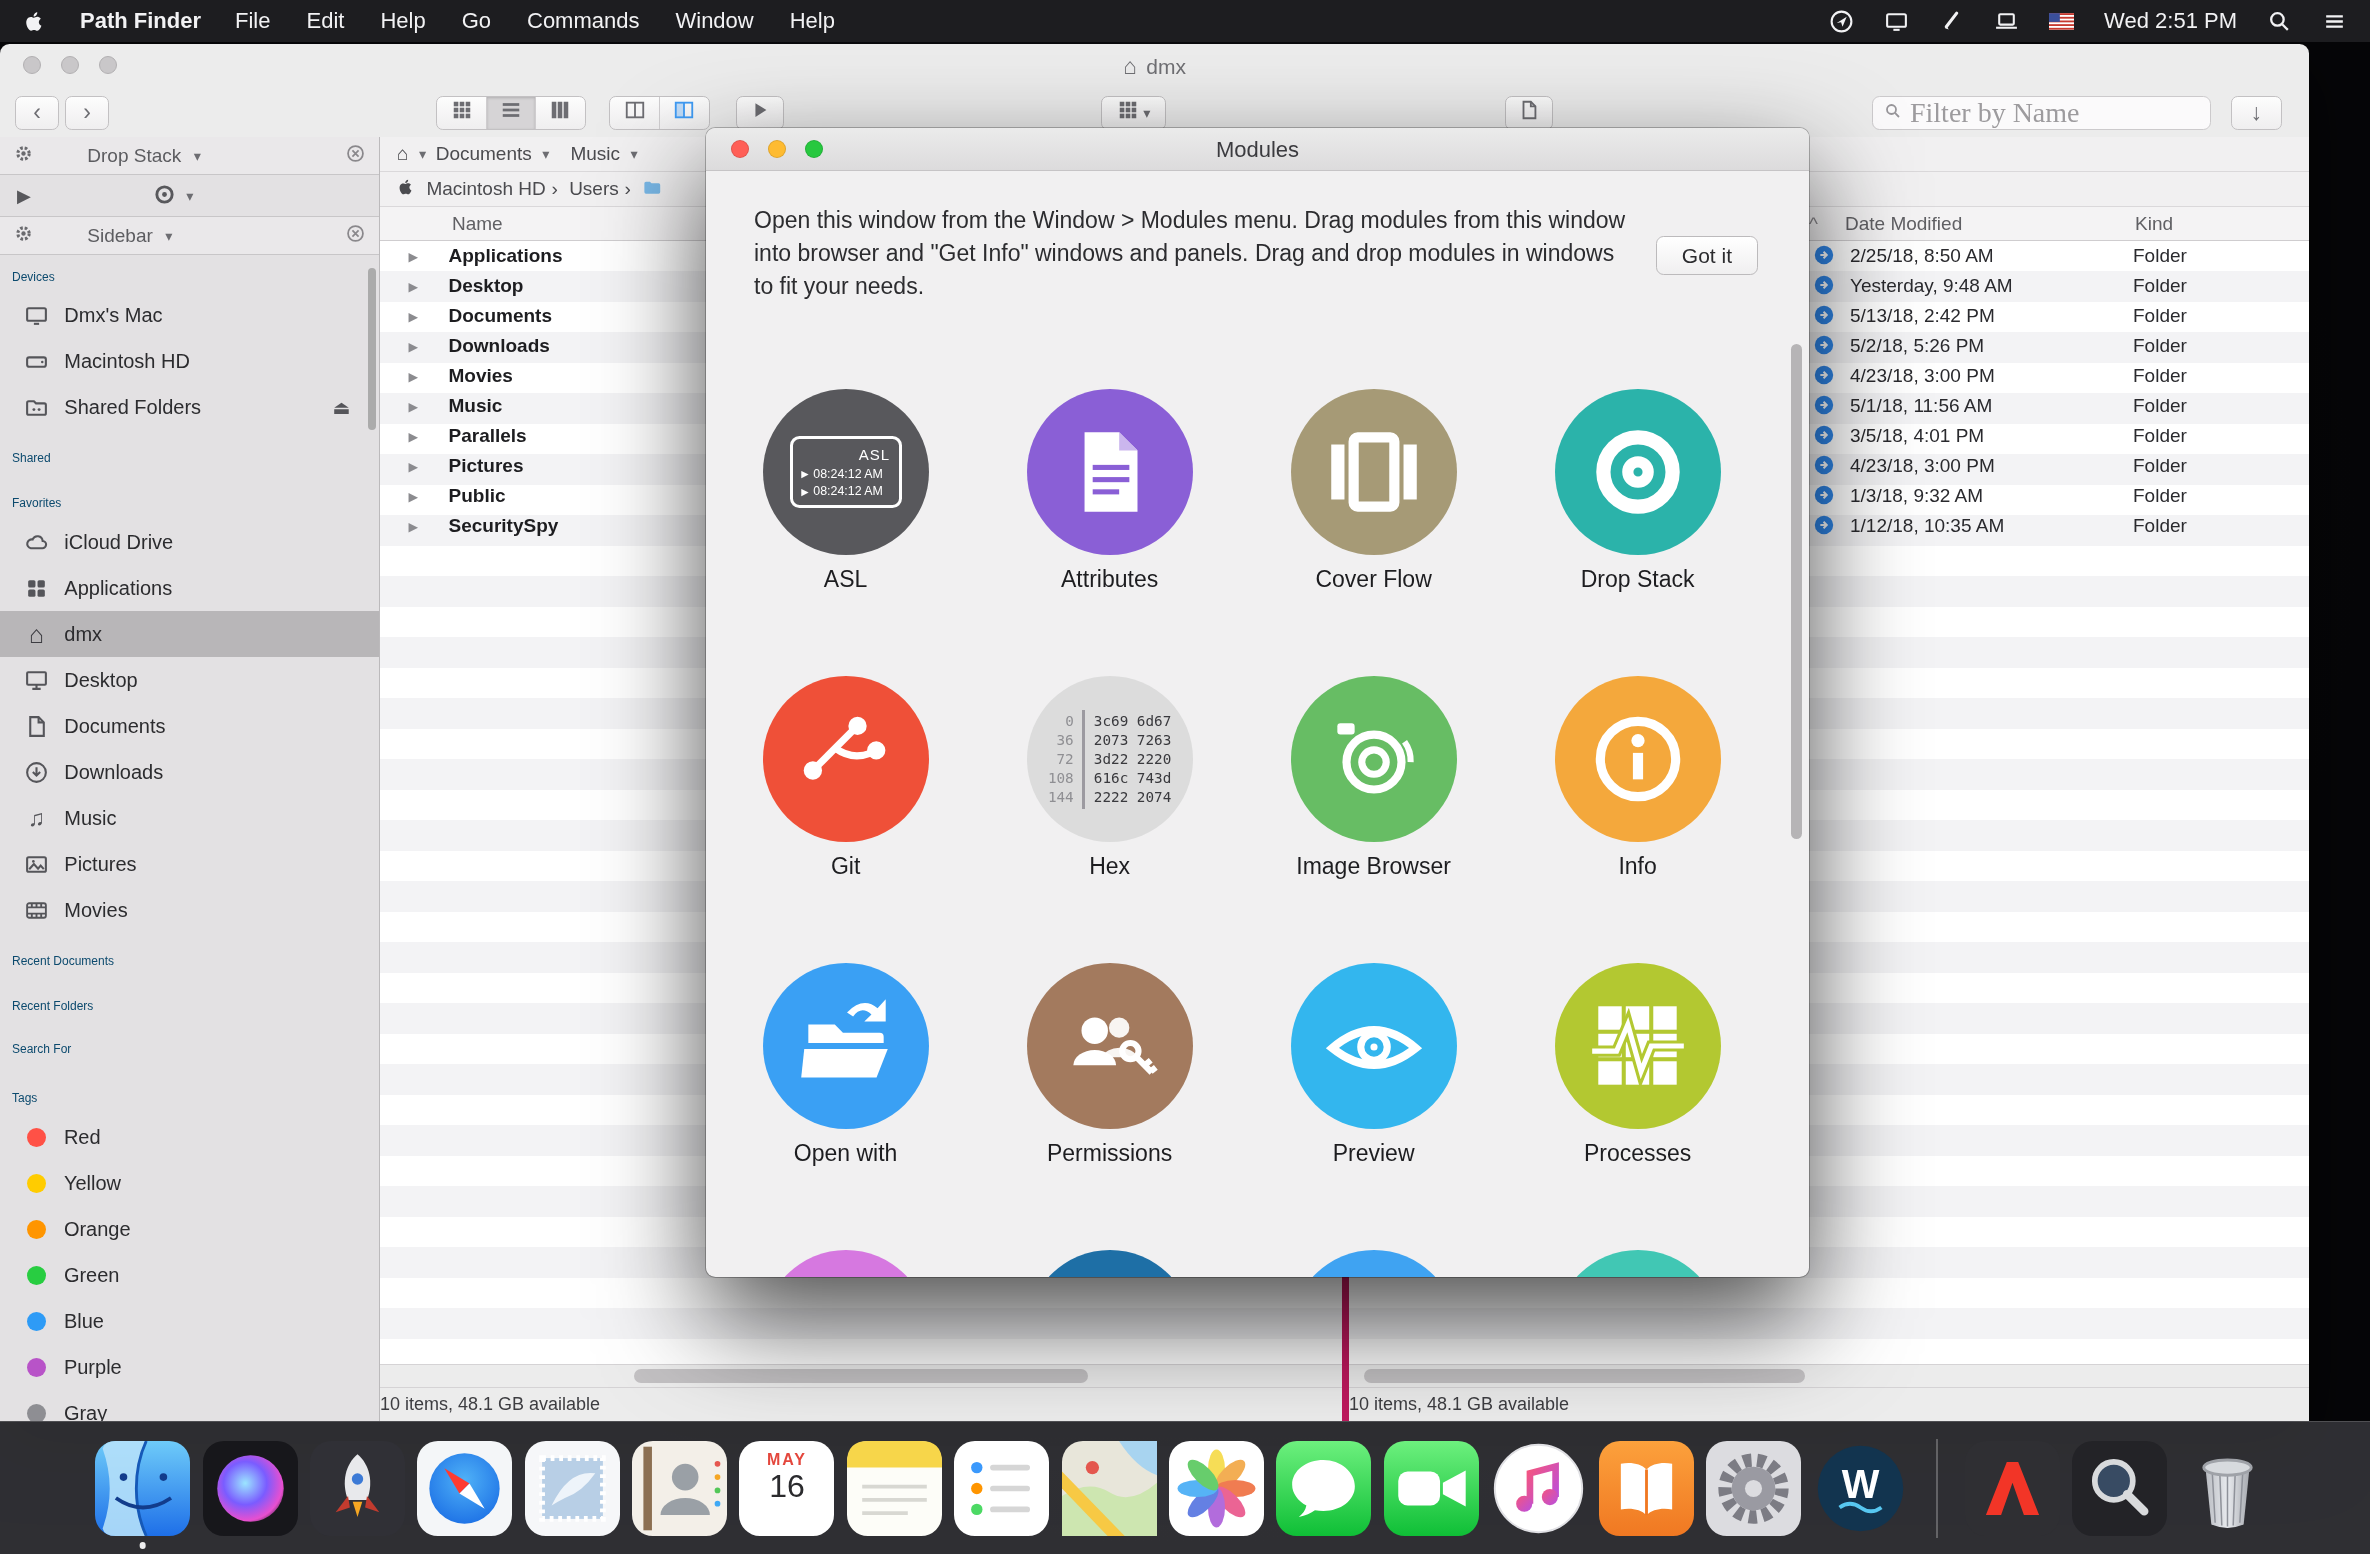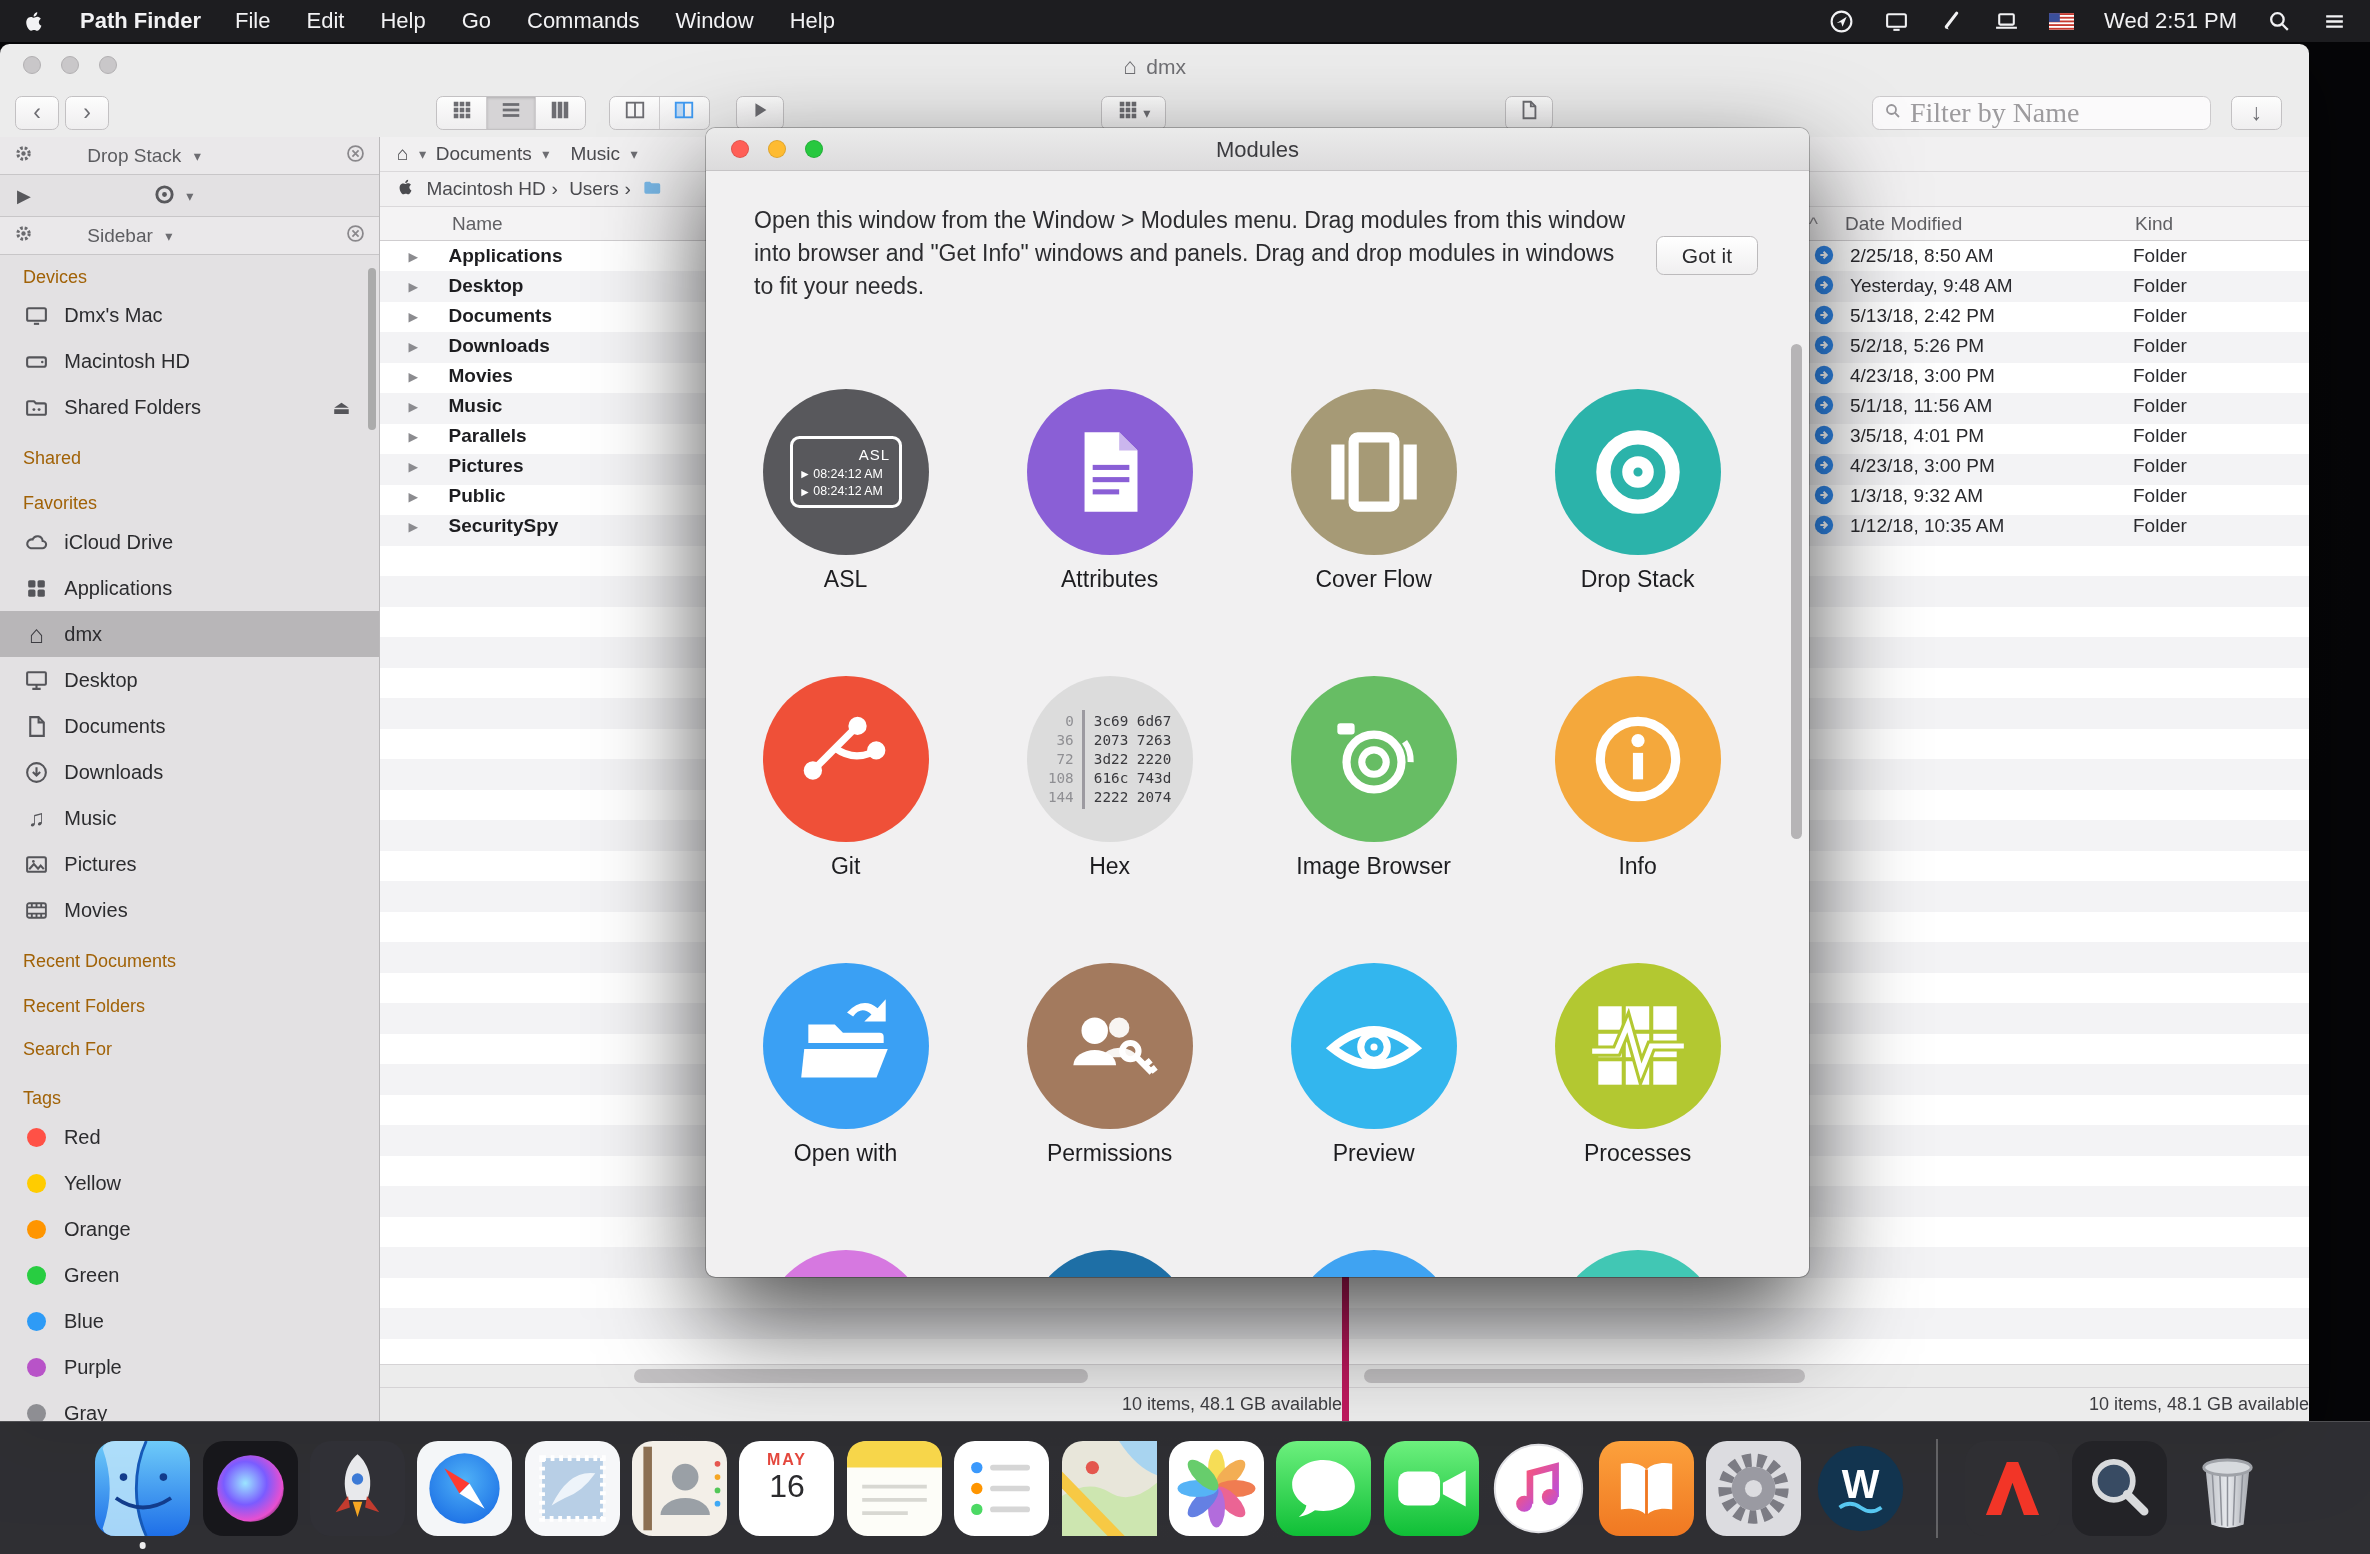--- a/index.html
+++ b/index.html
@@ -42,21 +42,21 @@
 
 .sidebar{position:absolute;top:93px;left:0;width:380px;bottom:0;background:#e3e1e3;border-right:1px solid #bcbabc;display:flex;flex-direction:column;overflow:hidden}
 .panel-hdr{height:38px;background:#eae8ea;border-bottom:1px solid #c8c6c8;display:flex;align-items:center;padding:0 13.3px;color:#5c5c60;font-size:19px;flex:none}
 .panel-hdr .ph-label{margin-left:53px;display:flex;align-items:center;gap:7.6px}
 .panel-hdr .ph-close{margin-left:auto}
 .panel-hdr svg{width:21px;height:21px}
 .ds-body{height:42px;border-bottom:1px solid #c8c6c8;display:flex;align-items:center;padding:0 17px;flex:none;color:#58585c}
 .ds-body .ds-target{margin-left:122px;display:flex;align-items:center;gap:5.7px}
 .ds-body svg{width:23px;height:23px}
 .sb-list{flex:1;overflow:hidden;padding-top:5.7px;position:relative}
-.sb-h{height:32px;line-height:32px;padding-left:23px;color:#a16207;font-size:18px}
+.sb-h{height:32px;line-height:32px;padding-left:12px;color:#0c4a6e;font-size:12px}
 .sb-i{height:46px;display:flex;align-items:center;padding:0 28.5px 0 23px;gap:14.3px;font-size:20px;color:#2c2c2f}
 .sb-i.selected{background:#b8b6b8}
 .sb-ic{width:27px;height:27px;display:flex;align-items:center;justify-content:center;flex:none;color:#55555a;font-size:23px}
 .sb-ic svg{width:25px;height:25px}
 .sb-eject{margin-left:auto;color:#55555a;font-size:19px}
 .tag-dot{width:19px;height:19px;border-radius:50%;flex:none;margin:0 3.8px}
 .sb-spacer-s{height:11.4px}.sb-spacer-m{height:13.3px}.sb-spacer-l{height:17px}
 .sb-scrollbar{position:absolute;right:2.9px;top:13.3px;width:8.6px;height:162px;border-radius:4.8px;background:#ababab}
 
 
@@ -72,21 +72,21 @@
 .rows{flex:1;position:relative;overflow:hidden;background:repeating-linear-gradient(to bottom,#ffffff 0 30px,#f3f3f5 30px 61px)}
 .filerow{height:30px;display:flex;align-items:center;padding-left:28.5px;gap:25px}
 .filerow .disc{color:#8b8b8f;font-size:12.4px;width:15px;flex:none}
 .filerow .fname{font-weight:bold;font-size:19px;color:#1d1d20}
 .detrow{height:30px;display:flex;align-items:center;padding-left:464px;gap:15px}
 .detrow svg{width:22px;height:22px;flex:none}
 .detrow .ddate{font-size:19px;color:#2a2a2e;width:268px}
 .detrow .dkind{font-size:19px;color:#2a2a2e}
 .hscroll{height:23px;background:#ececec;border-top:1px solid #d5d3d5;position:relative;flex:none}
 .hthumb{position:absolute;top:3.8px;height:14.3px;border-radius:7.6px;background:#c3c1c3}
-.statusbar{height:34px;background:#ececec;border-top:1px solid #d5d3d5;text-align:right;line-height:32px;font-size:18px;color:#3d3d41;flex:none}
+.statusbar{height:34px;background:#ececec;border-top:1px solid #d5d3d5;text-align:left;line-height:32px;font-size:18px;color:#3d3d41;flex:none}
 
 
 .dialog{position:absolute;left:706px;top:128px;width:1103px;height:1149px;background:#f1f0f1;border-radius:9.5px;box-shadow:0 43px 105px rgba(0,0,0,.7),0 0 0 1px rgba(0,0,0,.25);overflow:hidden;z-index:30}
 .dlg-title{height:43px;background:linear-gradient(#ebebeb,#dcdbdc);border-bottom:1px solid #c6c4c6;position:relative}
 .dlg-traffic{position:absolute;left:25px;top:12.4px;display:flex;gap:19px}
 .dl{width:18px;height:18px;border-radius:50%;border:1px solid rgba(0,0,0,.12)}
 .dl.red{background:#ff5f57}.dl.yellow{background:#febb31}.dl.green{background:#27c83f}
 .dlg-name{text-align:center;line-height:43px;font-size:22px;color:#3b3b3f}
 .dlg-desc{position:absolute;left:48px;top:76px;width:885px;font-size:23px;line-height:33px;color:#2c2c2f}
 .gotit{position:absolute;right:51px;top:108px;padding:6.7px 25px;font-size:21px;color:#2b2b2e;background:linear-gradient(#ffffff,#f0eff0);border:1px solid #bcbabc;border-radius:7.6px}

